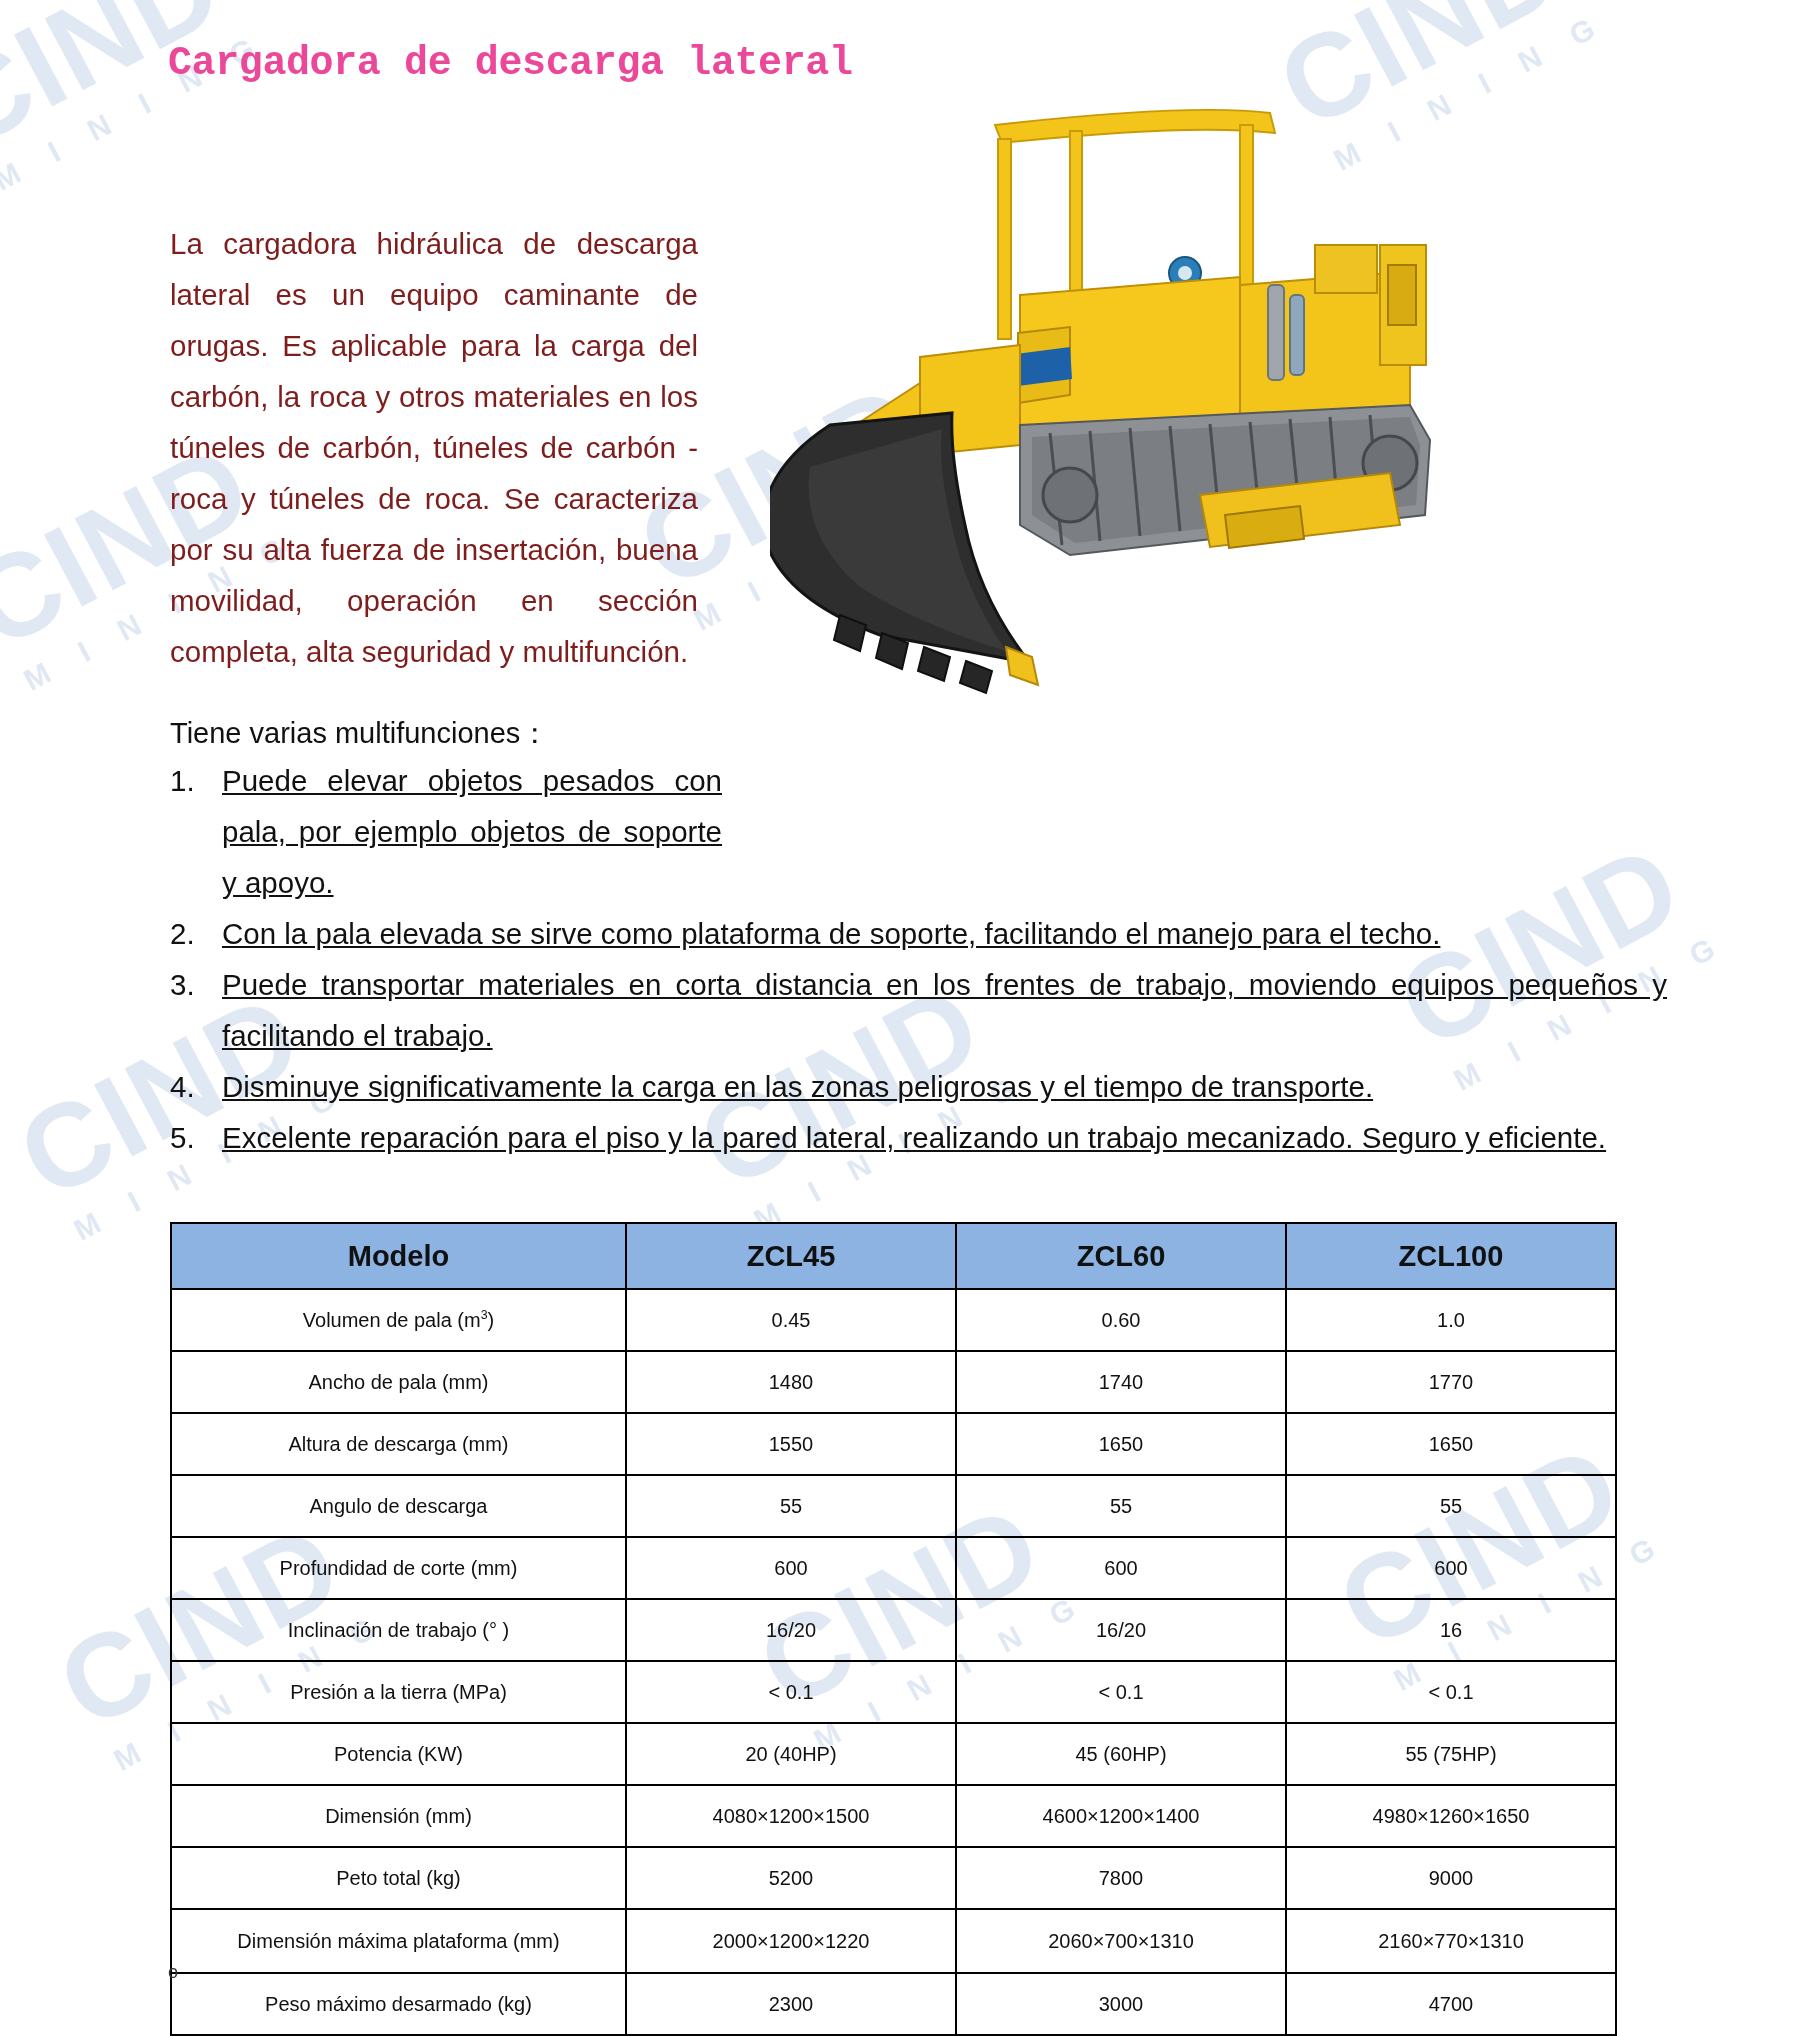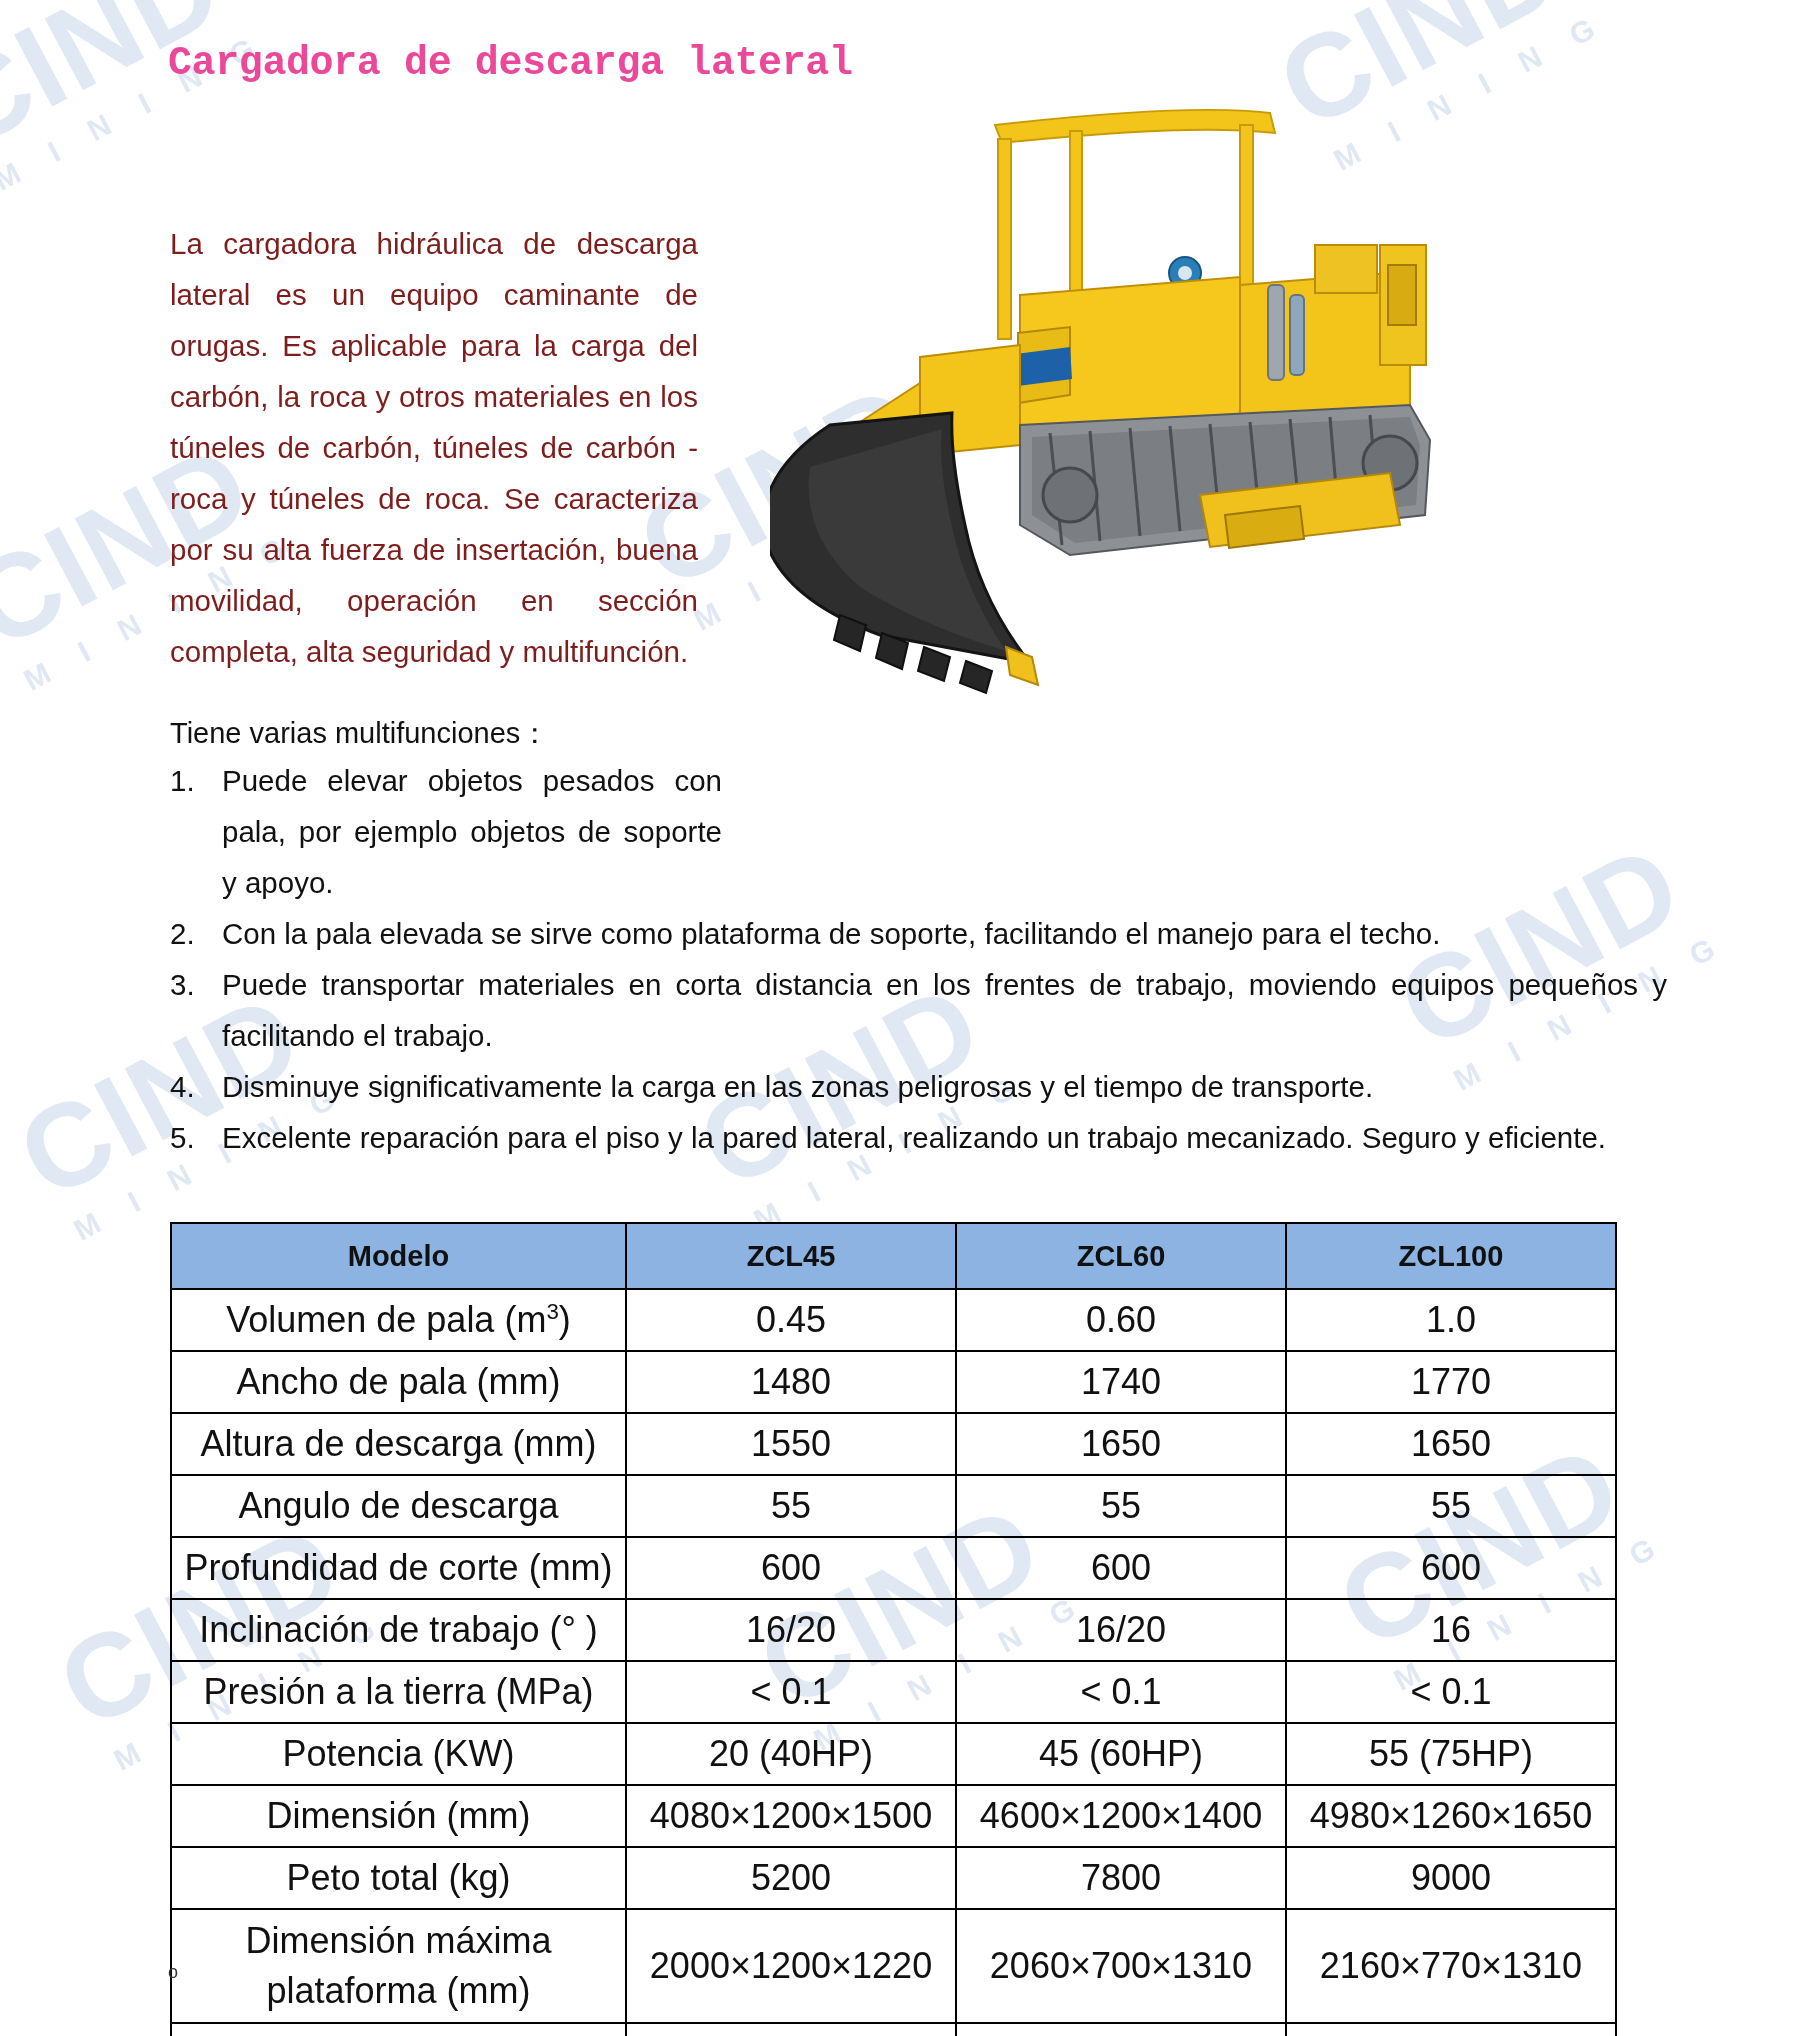--- a/index.html
+++ b/index.html
@@ -103,21 +103,21 @@
   }
   .li .num {
     position: absolute;
     left: 0;
     top: 0;
     width: 40px;
     text-align: left;
   }
   .li.narrow { width: 500px; }
   .li.full { width: 1445px; }
-  .li .txt { display: block; }
+  .li .txt { display: block; text-decoration: underline; }
 
   
   #machine-photo {
     position: absolute;
     left: 770px;
     top: 95px;
     width: 790px;
     height: 600px;
   }
 
@@ -130,21 +130,21 @@
   }
   table.spec {
     border-collapse: collapse;
     width: 1445px;
     table-layout: fixed;
   }
   table.spec th, table.spec td {
     border: 2px solid #000;
     text-align: center;
     vertical-align: middle;
-    font-size: 36px;
+    font-size: 20px;
     padding: 6px 4px;
     height: 48px;
     color: #111;
     background: transparent;
   }
   table.spec thead th {
     background: #8db3e2;
     font-weight: 700;
     font-size: 29px;
     height: 52px;

